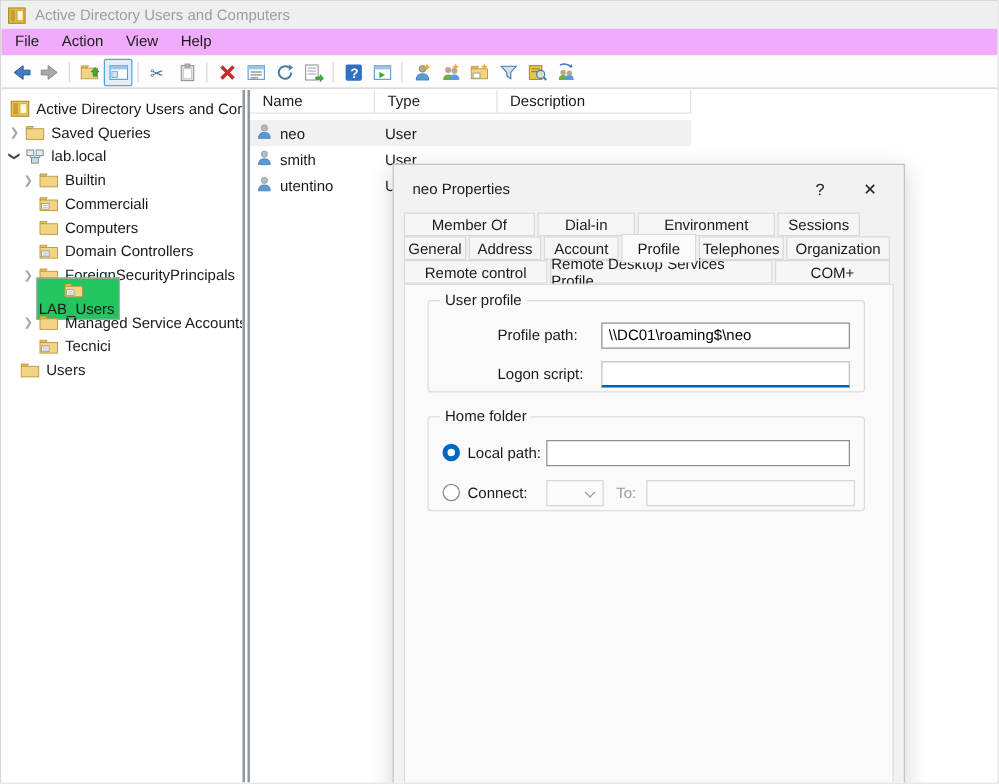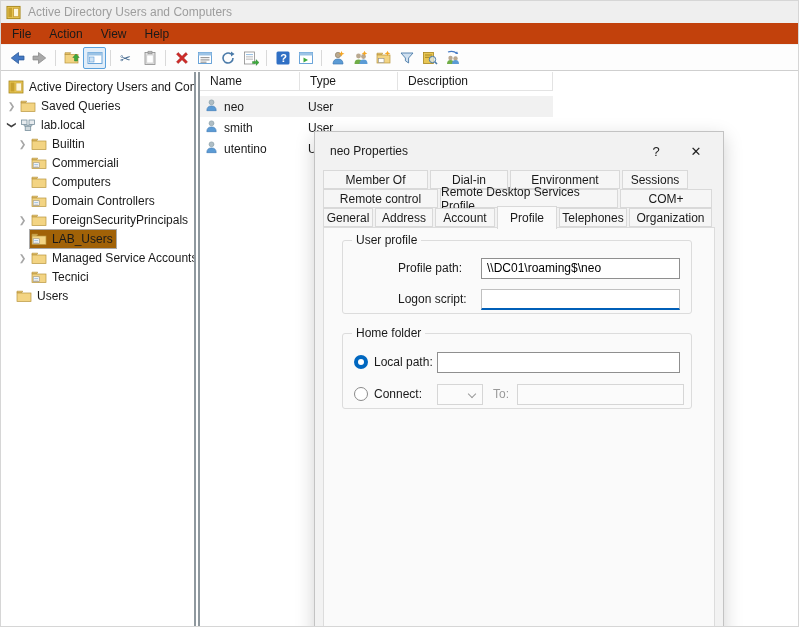--- a/index.html
+++ b/index.html
@@ -6,21 +6,21 @@
   html,body { background:#ffffff; }
   body { font-family:"Liberation Sans", sans-serif; font-size:12px; color:#1a1a1a; }
   #window { position:relative; width:799px; height:627px; background:#ffffff; overflow:hidden; border:1px solid #d6d6d6; }
 
   
   .titlebar { height:22px; background:#efefef; display:flex; align-items:center; padding-left:5px; }
   .titlebar .app-icon { width:15px; height:15px; margin-right:7px; flex:0 0 auto; }
   .titlebar .title-text { color:#9d9d9d; font-size:12px; }
 
   
-  .menubar { height:22px; background:#c2410c; display:flex; align-items:center; padding-left:2px; border-bottom:1px solid #f2f2f2; }
+  .menubar { height:22px; background:#f0abfc; display:flex; padding-left:2px; border-bottom:1px solid #f2f2f2; }
   .menu-item { padding:3px 9px; color:#1a1a1a; }
 
   
   .toolbar { height:26px; background:#fdfdfd; display:flex; align-items:center; padding-left:4px; border-bottom:1px solid #cfcfcf; }
   .tb-btn { width:23px; height:22px; display:flex; align-items:center; justify-content:center; border:1px solid transparent; border-radius:2px; }
   .tb-btn.active { background:#e2eef9; border-color:#5ba1dc; }
   .tb-btn svg { width:16px; height:16px; display:block; }
   .tb-sep { width:1px; height:16px; background:#d9d9d9; margin:0 4px; }
 
   
@@ -29,21 +29,21 @@
   .splitter { width:6px; background:#ffffff; border-left:2px solid #8f989e; border-right:2px solid #8f989e; }
   .list-pane { flex:1; background:#ffffff; position:relative; overflow:hidden; }
 
   
   .tree-row { height:19px; display:flex; align-items:center; white-space:nowrap; }
   .tree-row .chev { width:13px; flex:0 0 auto; text-align:center; font-size:9px; color:#a6a6a6; }
   .tree-row .chev.exp { transform:rotate(90deg); color:#404040; }
   .tree-row .t-icon { width:16px; height:16px; flex:0 0 auto; margin-right:5px; }
   .tree-row .t-icon svg { width:16px; height:16px; display:block; }
   .node-inner { display:flex; align-items:center; padding:1px 3px 1px 1px; border:1px solid transparent; }
-  .node-inner.sel { background:#a16207; border-color:#a9a9a9; }
+  .node-inner.sel { background:#22c55e; border-color:#a9a9a9;flex-direction:column; }
 
   
   .list-header { display:flex; height:19px; }
   .hdr-cell { border-right:1px solid #e3e3e3; border-bottom:1px solid #e3e3e3; display:flex; align-items:center; padding-left:10px; font-size:12px; color:#1a1a1a; }
   .list-rows { padding-top:5px; }
   .list-row { height:21px; display:flex; align-items:center; width:353px; }
   .list-row.sel { background:#f1f1f1; }
   .cell-name { width:100px; display:flex; align-items:center; padding-left:4px; }
   .cell-name svg { width:15px; height:15px; margin-right:5px; flex:0 0 auto; }
   .cell-type { width:98px; padding-left:8px; }
@@ -490,32 +490,32 @@
     </div>
 
     <div class="tab-strip">
         <div class="tab-row">
           <div class="tab" style="width: 105px;">Member Of</div>
           <div class="tab" style="width: 78px;">Dial-in</div>
           <div class="tab" style="width: 110px;">Environment</div>
           <div class="tab" style="width: 66px;">Sessions</div>
         </div>
         <div class="tab-row">
-          <div class="tab" style="width: 115px;">Remote control</div>
-          <div class="tab" style="width: 178px;">Remote Desktop Services Profile</div>
-          <div class="tab" style="width: 92px;">COM+</div>
-        </div>
-        <div class="tab-row">
           <div class="tab" style="width: 50px;">General</div>
           <div class="tab" style="width: 58px;">Address</div>
           <div class="tab" style="width: 60px;">Account</div>
           <div class="tab active" style="width: 60px;">Profile</div>
           <div class="tab" style="width: 68px;">Telephones</div>
           <div class="tab" style="width: 83px;">Organization</div>
         </div>
+        <div class="tab-row">
+          <div class="tab" style="width: 115px;">Remote control</div>
+          <div class="tab" style="width: 178px;">Remote Desktop Services Profile</div>
+          <div class="tab" style="width: 92px;">COM+</div>
+        </div>
       </div>
 
     <div class="tab-page">
 
       <div class="groupbox g-user-profile">
         <span class="legend">User profile</span>
         <div class="form-row" style="top:16px;">
           <span class="form-label">Profile path:</span>
           <input class="txt" type="text" value="\\DC01\roaming$\neo" style="">
         </div>

